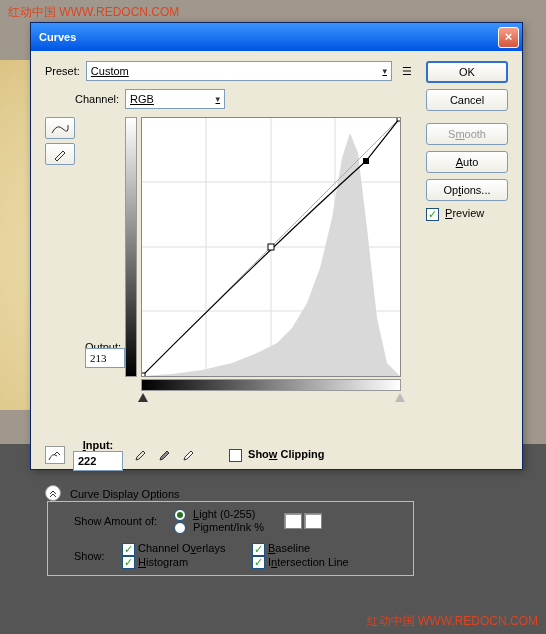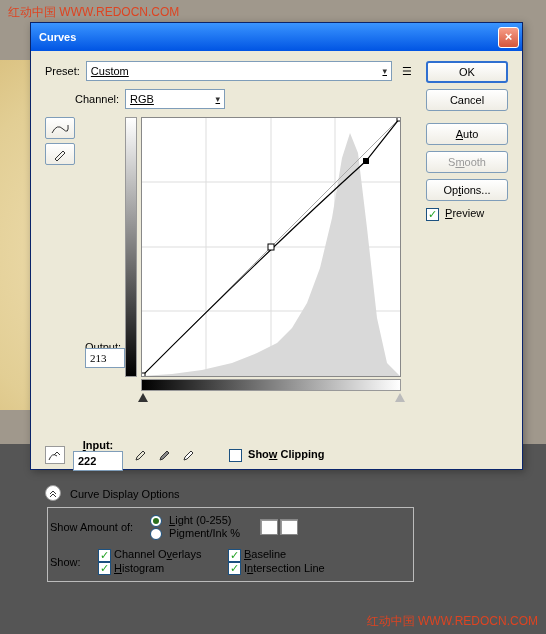--- a/index.html
+++ b/index.html
@@ -59,21 +59,21 @@
     display:inline-flex; align-items:center; justify-content:center; color:#21A121;
     font-size:11px; margin-right:3px; vertical-align:middle;}
   .rad { width:12px; height:12px; border:1px solid #1C5180; border-radius:50%;
     background:#fff; display:inline-flex; align-items:center; justify-content:center;
     margin-right:4px; vertical-align:middle;}
   .rad.sel::after { content:""; width:6px; height:6px; background:#2b6f1f; border-radius:50%;}
 
   .expander { width:16px; height:16px; border:1px solid #999; border-radius:8px;
     display:inline-flex; align-items:center; justify-content:center; background:#fff; margin-right:6px;}
 
-  fieldset { border:1px solid #bbb; margin-top:6px; padding:6px 2px;}
+  fieldset { border:1px solid #bbb; margin-top:0; padding:6px 26px;}
   .gridicons span { width:18px; height:16px; border:1px solid #888; display:inline-block;
     background:#fff; margin-right:2px; vertical-align:middle;
     background-image: linear-gradient(#999 1px, transparent 1px), linear-gradient(90deg,#999 1px, transparent 1px);}
   .g1 { background-size: 8px 8px; }
   .g2 { background-size: 4px 4px; }
   .u { text-decoration: underline; }
 </style>
 </head>
 <body>
 
@@ -221,22 +221,22 @@
           </div>
         </div>
       </fieldset>
 
     </div>
 
     <div class="right">
       <div class="btn primary">OK</div>
       <div class="btn">Cancel</div>
       <div style="height:6px"></div>
+      <div class="btn dis">S<span class="u">m</span>ooth</div>
       <div class="btn"><span class="u">A</span>uto</div>
-      <div class="btn dis">S<span class="u">m</span>ooth</div>
       <div class="btn">Op<span class="u">t</span>ions...</div>
       <div style="margin-top:2px">
         <span class="chk">✓</span>
         <span><span class="u">P</span>review</span>
       </div>
     </div>
   </div>
 </div>
 
 </body></html>

